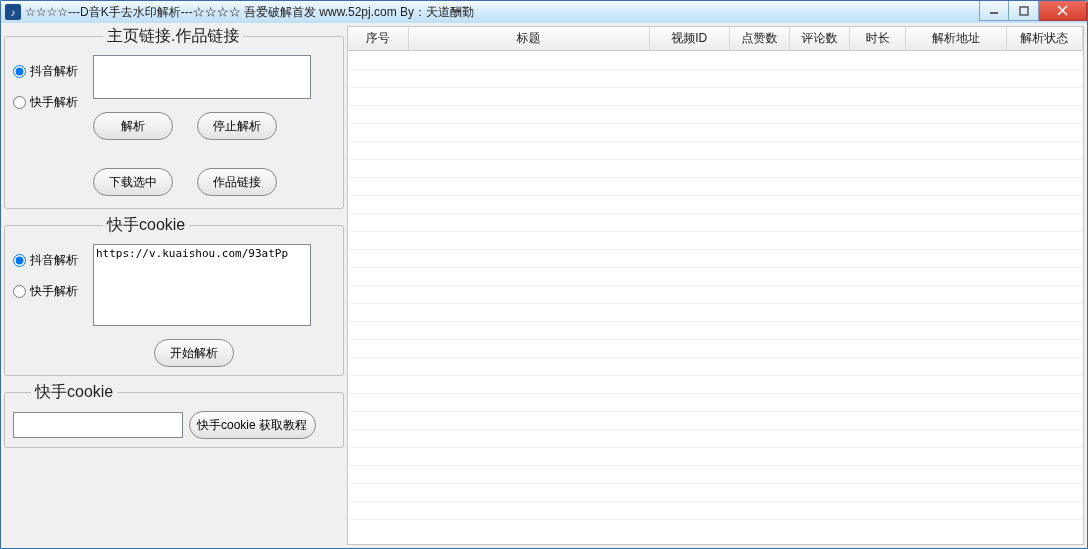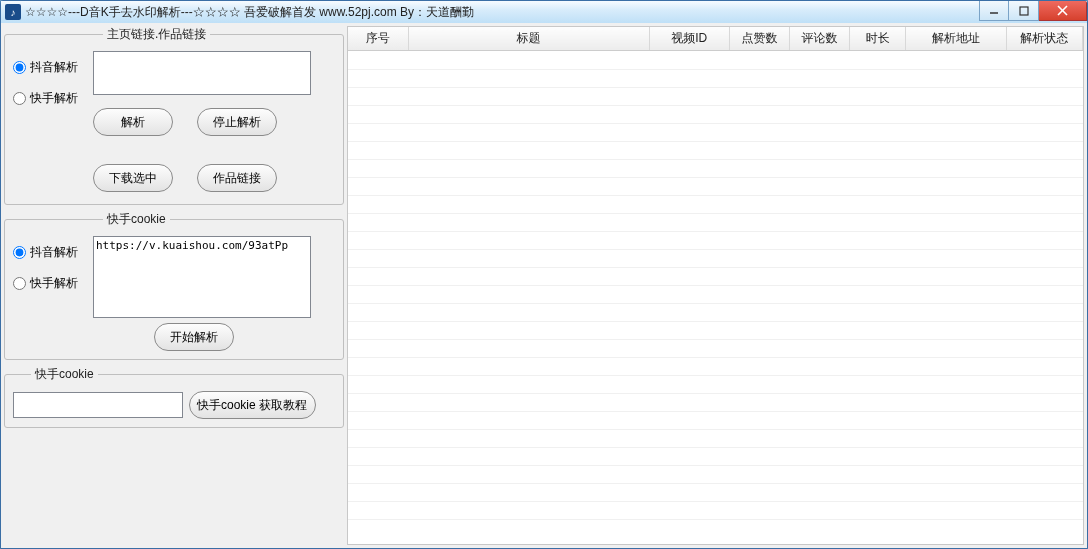--- a/index.html
+++ b/index.html
@@ -88,21 +88,21 @@
       background: #fff;
     }
     fieldset.groupbox {
       border: 1px solid #bfbfbf;
       border-radius: 3px;
       padding: 8px;
       position: relative;
       background: #f0f0f0;
     }
     fieldset.groupbox > legend {
-      font-size: 12px;
+      font-size: 16px;
       padding: 0 4px;
       color: #222;
       margin-left: 90px;
     }
     fieldset.groupbox.cookie > legend { margin-left: 18px; }
     .radio-col {
       position: absolute;
       left: 8px;
       top: 16px;
       display: flex;
@@ -145,21 +145,21 @@
       background: #fff;
       font-family: "SimSun", monospace;
       font-size: 11px;
       padding: 2px;
       resize: none;
       overflow-y: scroll;
     }
     .center-btn-row {
       display:flex;
       justify-content:center;
-      margin-top:2px;
+      margin-top:10px;
       margin-left: 40px;
     }
     .cookie-row { display:flex; align-items:center; gap:6px; }
     .cookie-input {
       width: 170px;
       height: 26px;
       border: 1px solid #828790;
       background: #fff;
       padding: 2px 4px;
       font-size:12px;

